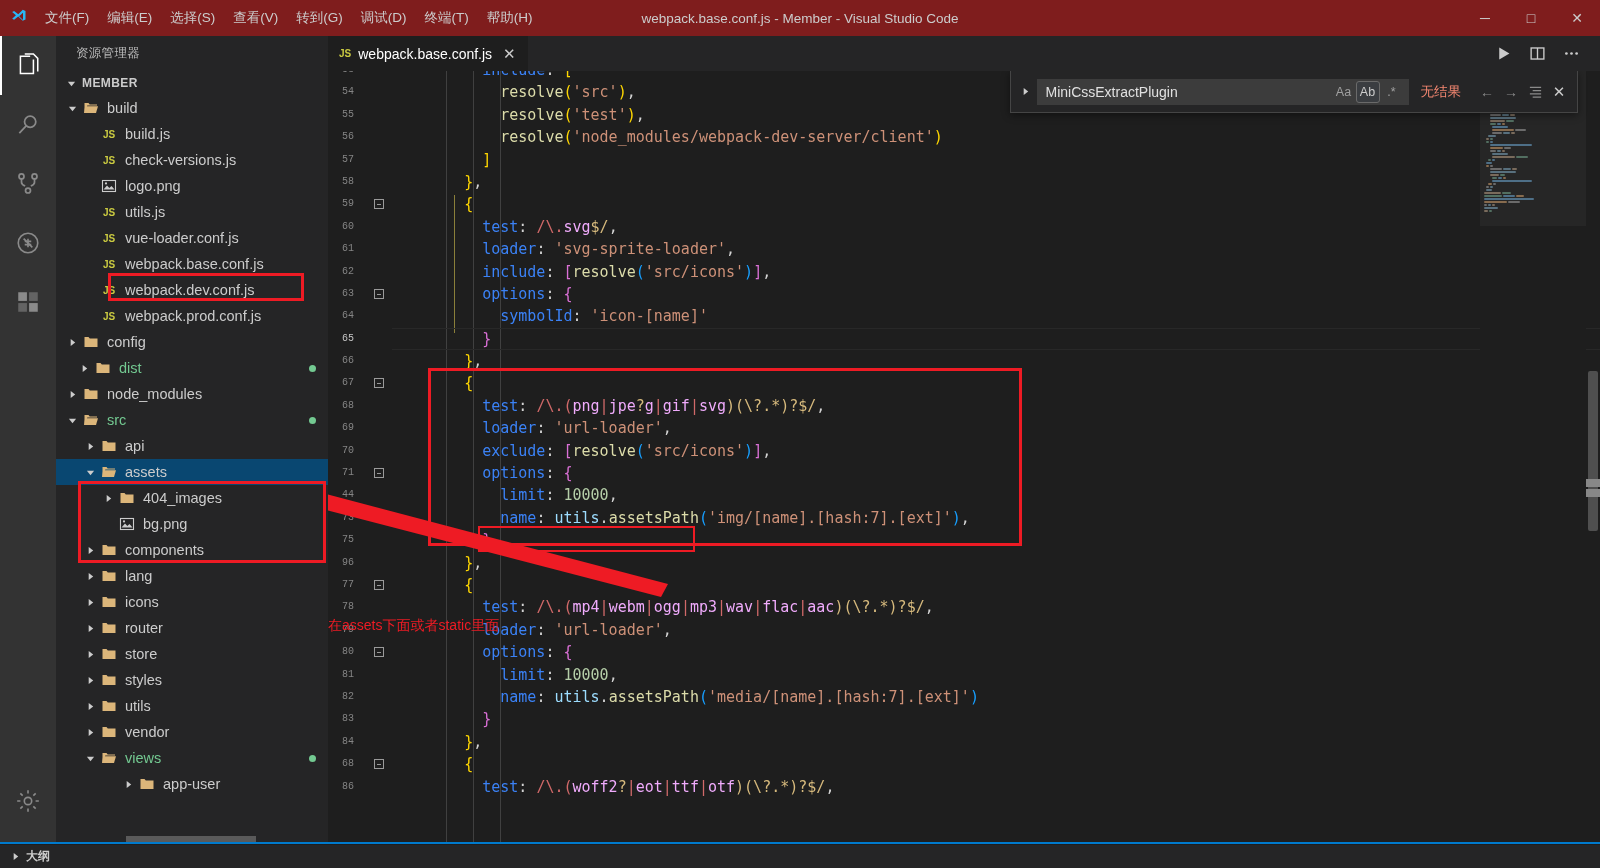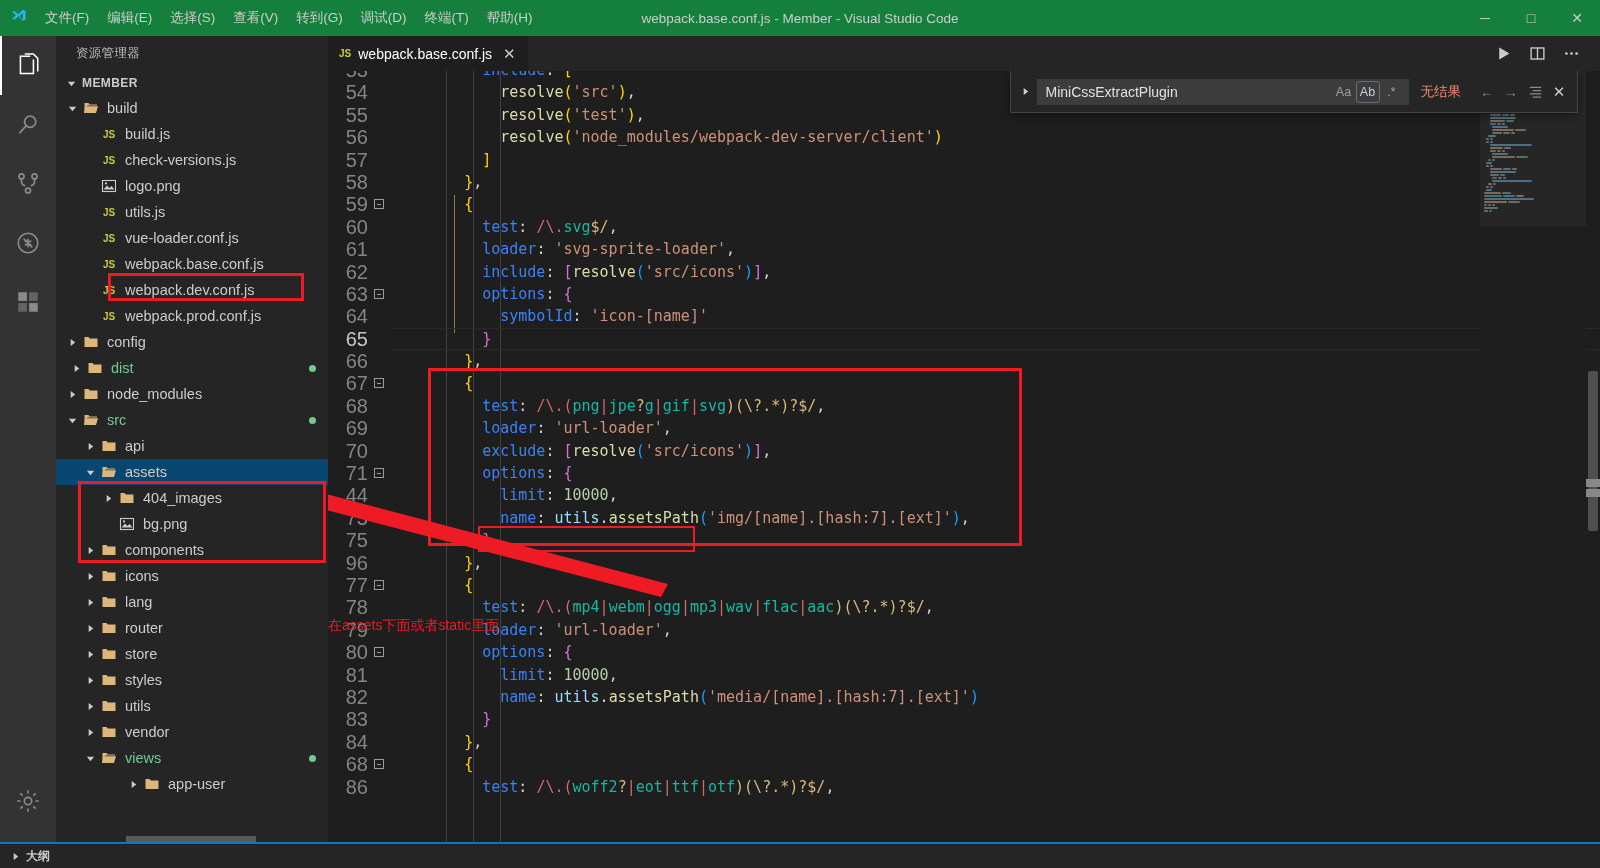--- a/index.html
+++ b/index.html
@@ -7,21 +7,21 @@
     width: 1600px; height: 868px;
     background: #1e1e1e;
     font-family: "Liberation Sans", "DejaVu Sans", sans-serif;
     overflow: hidden;
     color: #ccc;
   }
   .app { position: relative; width: 1600px; height: 868px; display: flex; flex-direction: column; }
 
   
   .titlebar {
-    height: 36px; background: #15803d; display: flex; align-items: center;
+    height: 36px; background: #7f1d1d; display: flex; align-items: center;
     flex: 0 0 36px; position: relative; color: #cccccc; font-size: 13px;
   }
   .vs-logo { width: 36px; height: 36px; display: flex; align-items: center; justify-content: center; }
   .vs-logo svg { width: 20px; height: 20px; }
   .menubar { display: flex; align-items: center; height: 36px; }
   .menu-item {
     padding: 0 9px; height: 36px; line-height: 36px; font-size: 13.5px;
     color: #cccccc; white-space: nowrap; cursor: default;
   }
   .win-title {
@@ -106,22 +106,22 @@
   .tab-actions { display: flex; align-items: center; gap: 4px; padding-right: 14px; background: #252526; }
   .tab-act { width: 30px; height: 35px; display: flex; align-items: center; justify-content: center; color: #cccccc; }
   .tab-act svg { width: 17px; height: 17px; }
 
   .editor-wrap { flex: 1 1 auto; position: relative; overflow: hidden; background: #1e1e1e; }
 
   .code-scroll { position: absolute; inset: 0; }
   .code-lines { position: relative; font-family: "DejaVu Sans Mono", "Liberation Mono", monospace; font-size: 15px; }
   .cl { height: 22.4px; line-height: 22.4px; display: flex; position: relative; white-space: pre; }
   .gutter {
-    width: 64px; flex: 0 0 64px; text-align: right; padding-right: 24px;
-    color: #858585; font-size: 20px; font-family: Liberation Sans, sans-serif;
+    width: 64px; flex: 0 0 64px; text-align: center; padding-right: 24px;
+    color: #858585; font-size: 10px; font-family: Liberation Mono, monospace;
   }
   .cl.current .gutter { color: #c6c6c6; }
   .fold {
     position: absolute; left: 44px; width: 14px; text-align: center; color: #c5c5c5;
     font-size: 11px; line-height: 22.4px;
   }
   .fold-box {
     display: inline-block; width: 10px; height: 10px; border: 1px solid #9a9a9a;
     position: relative; vertical-align: middle;
   }
@@ -136,21 +136,21 @@
   .t-str { color: #ce9178; }
   .t-punc { color: #d4d4d4; }
   .t-brk-y { color: #ffd700; }
   .t-brk-p { color: #da70d6; }
   .t-brk-b { color: #179fff; }
   .t-num { color: #b5cea8; }
   .t-rx { color: #d16969; }
   .t-rx-alt { color: #d7ba7d; }
   .t-fn { color: #dcdcaa; }
   .t-var { color: #9cdcfe; }
-  .t-plain { color: #14b8a6; }
+  .t-plain { color: #f0abfc; }
 
   .cur-line-border {
     position: absolute; left: 64px; right: 0; height: 22.4px;
     border-top: 1px solid #282828; border-bottom: 1px solid #282828;
   }
 
   
   .find-widget {
     position: absolute; top: 0; right: 22px; height: 42px; background: #252526;
     border: 1px solid #454545; border-top: none; display: flex; align-items: center;
@@ -384,21 +384,21 @@
                   <path d="M3 1l5 4-5 4z"></path>
                 </svg>
               </span>
               <span class="ficon">
                 <svg viewBox="0 0 16 16">
                   <path d="M1.5 3h4l1.3 1.5H14.5V13h-13z" fill="#dcb67a"></path>
                 </svg>
               </span>
               <span class="label">config</span>
             </div>
-            <div class="row" style="padding-left: 12px;">
+            <div class="row" style="padding-left: 20px;">
               <span class="twisty">
                 <svg viewBox="0 0 10 10" fill="#ccc">
                   <path d="M3 1l5 4-5 4z"></path>
                 </svg>
               </span>
               <span class="ficon">
                 <svg viewBox="0 0 16 16">
                   <path d="M1.5 3h4l1.3 1.5H14.5V13h-13z" fill="#dcb67a"></path>
                 </svg>
               </span>
@@ -501,34 +501,34 @@
               <span class="twisty">
                 <svg viewBox="0 0 10 10" fill="#ccc">
                   <path d="M3 1l5 4-5 4z"></path>
                 </svg>
               </span>
               <span class="ficon">
                 <svg viewBox="0 0 16 16">
                   <path d="M1.5 3h4l1.3 1.5H14.5V13h-13z" fill="#dcb67a"></path>
                 </svg>
               </span>
+              <span class="label">lang</span>
+            </div>
+            <div class="row" style="padding-left: 26px;">
+              <span class="twisty">
+                <svg viewBox="0 0 10 10" fill="#ccc">
+                  <path d="M3 1l5 4-5 4z"></path>
+                </svg>
+              </span>
+              <span class="ficon">
+                <svg viewBox="0 0 16 16">
+                  <path d="M1.5 3h4l1.3 1.5H14.5V13h-13z" fill="#dcb67a"></path>
+                </svg>
+              </span>
               <span class="label">icons</span>
-            </div>
-            <div class="row" style="padding-left: 26px;">
-              <span class="twisty">
-                <svg viewBox="0 0 10 10" fill="#ccc">
-                  <path d="M3 1l5 4-5 4z"></path>
-                </svg>
-              </span>
-              <span class="ficon">
-                <svg viewBox="0 0 16 16">
-                  <path d="M1.5 3h4l1.3 1.5H14.5V13h-13z" fill="#dcb67a"></path>
-                </svg>
-              </span>
-              <span class="label">lang</span>
             </div>
             <div class="row" style="padding-left: 26px;">
               <span class="twisty">
                 <svg viewBox="0 0 10 10" fill="#ccc">
                   <path d="M3 1l5 4-5 4z"></path>
                 </svg>
               </span>
               <span class="ficon">
                 <svg viewBox="0 0 16 16">
                   <path d="M1.5 3h4l1.3 1.5H14.5V13h-13z" fill="#dcb67a"></path>
@@ -596,21 +596,21 @@
               </span>
               <span class="ficon">
                 <svg viewBox="0 0 16 16">
                   <path d="M1.5 3h4l1.2 1.4H14v1.1H4.3L2 12.8H1.5z" fill="#dcb67a"></path>
                   <path d="M2.2 6.2H15L13 13H1z" fill="#dcb67a"></path>
                 </svg>
               </span>
               <span class="label green">views</span>
               <span class="dot-mod"></span>
             </div>
-            <div class="row" style="padding-left: 38px; margin-left: 31px;">
+            <div class="row" style="padding-left: 64px;">
               <span class="twisty">
                 <svg viewBox="0 0 10 10" fill="#ccc">
                   <path d="M3 1l5 4-5 4z"></path>
                 </svg>
               </span>
               <span class="ficon">
                 <svg viewBox="0 0 16 16">
                   <path d="M1.5 3h4l1.3 1.5H14.5V13h-13z" fill="#dcb67a"></path>
                 </svg>
               </span>

